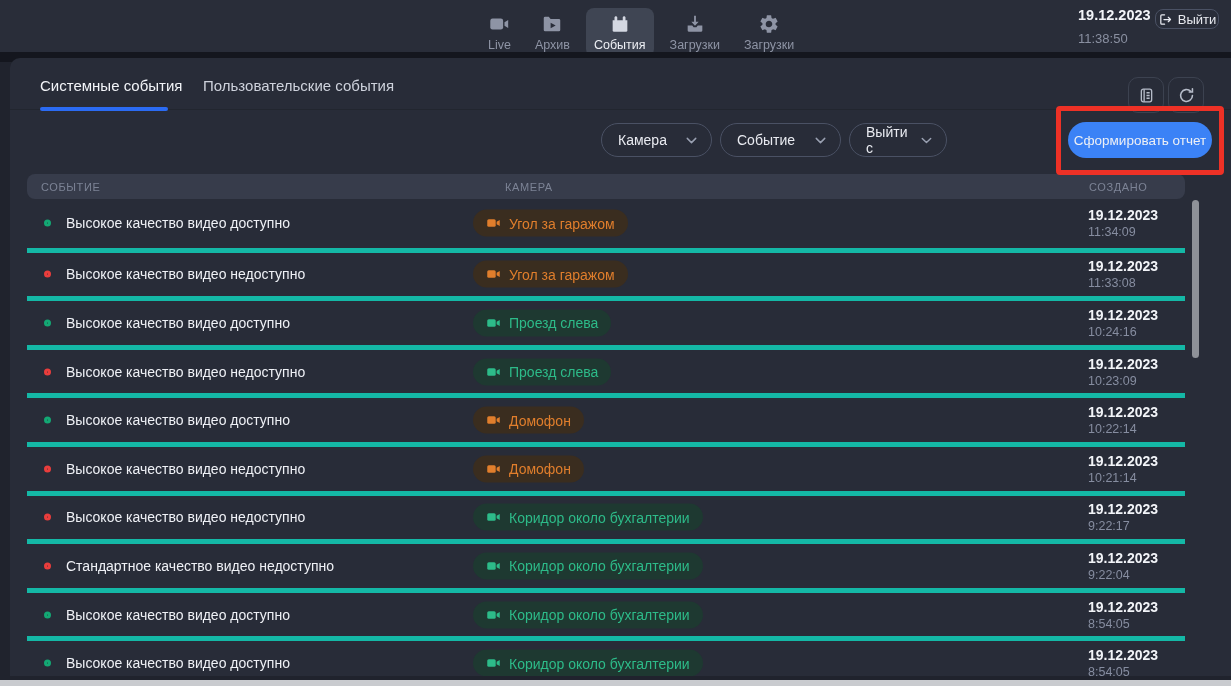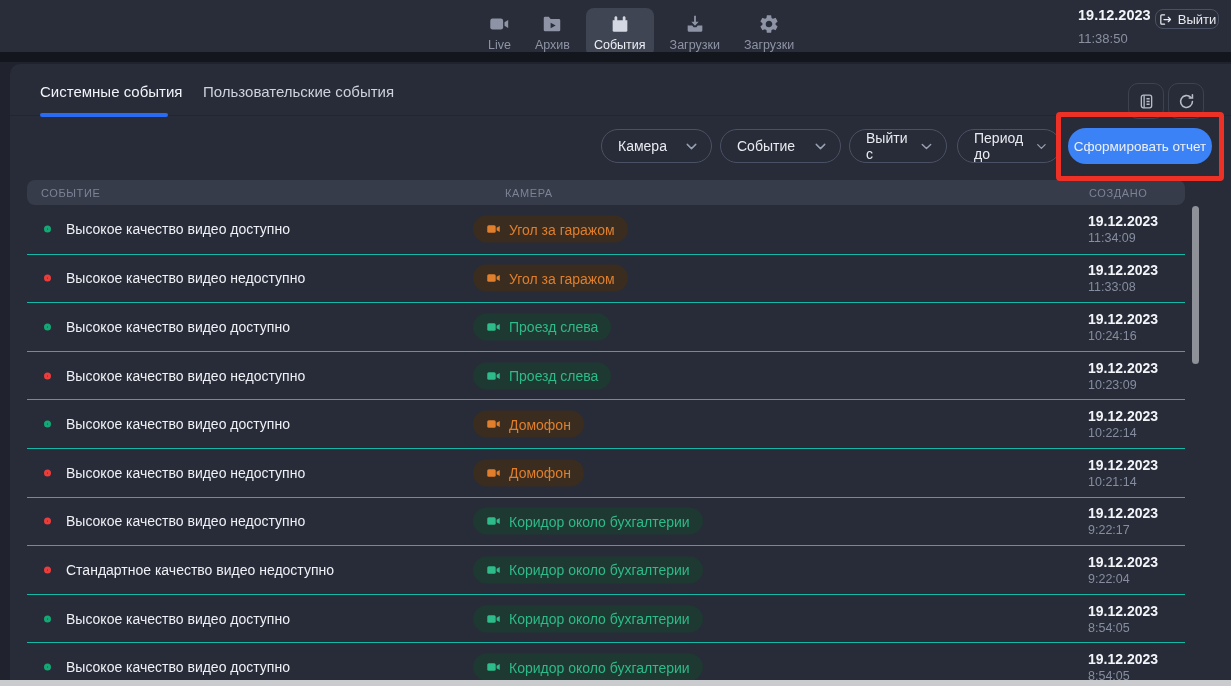--- a/index.html
+++ b/index.html
@@ -29,21 +29,21 @@
 
   .logout-btn { position:absolute; left:1155px; top:9px; width:64px; height:20px;
     border:1px solid #4a5164; border-radius:8px; background:transparent;
     display:flex; align-items:center; justify-content:center; gap:5px;
     color:#e9ebf1; font-size:13px; cursor:pointer; }
   .logout-btn svg { width:15px; height:15px; }
 
   .seam { position:absolute; left:0; top:52px; width:1231px; height:10px; background:#14161e; }
 
   
-  .panel { position:absolute; left:10px; top:64px; width:1221px; height:618px;
+  .panel { position:absolute; left:10px; top:58px; width:1221px; height:618px;
     background:#282c38; border-radius:10px 0 0 0; overflow:hidden; }
 
   .tab { position:absolute; top:19px; font-size:15px; cursor:pointer; white-space:nowrap; }
   .tab-sys  { left:30px; color:#f2f4f8; }
   .tab-user { left:193px; color:#ced2dc; }
   .tabs-rule { position:absolute; left:0; top:51px; width:1221px; height:1px; background:#22262f; }
   .tab-underline { position:absolute; left:30px; top:49px; width:128px; height:3.5px; background:#2b6bf3; border-radius:2px; }
 
   .icon-btn { position:absolute; top:19px; width:36px; height:36px; border:1.5px solid #3c4250; border-radius:10px;
     background:transparent; display:flex; align-items:center; justify-content:center; color:#b6bcc9; cursor:pointer; }
@@ -71,21 +71,21 @@
   
   .thead { position:absolute; left:17px; top:116px; width:1158px; height:25px;
     background:#373c4b; border-radius:8px; }
   .th { position:absolute; top:50%; transform:translateY(-50%); font-size:11px; letter-spacing:0.6px; color:#7c8395; }
   .th-event   { left:14px; }
   .th-camera  { left:478px; }
   .th-created { left:1062px; }
 
   .tbody { position:absolute; left:17px; top:141px; width:1158px; }
   .row { position:relative; height:48.6px; cursor:default; }
-  .row + .row { border-top:1px solid #14b8a6; }
+  .row + .row { border-top:5px solid #14b8a6; }
 
   .status-ring { position:absolute; left:17px; top:50%; transform:translateY(-50%);
     width:7px; height:7px; border-radius:50%; border:3px solid #13a874; }
   .row.err .status-ring { border-color:#ea3d3c; }
 
   .event-label { position:absolute; left:39px; top:50%; transform:translateY(-50%);
     font-size:14px; color:#eff1f6; white-space:nowrap; }
 
   .camera-badge { position:absolute; left:446px; top:50%; transform:translateY(-50%);
     height:27px; border-radius:14px; display:flex; align-items:center; gap:8px;
@@ -207,26 +207,20 @@
     <svg viewBox="0 0 24 24" fill="none" stroke="currentColor" stroke-width="2" stroke-linecap="round" stroke-linejoin="round">
         <path d="M6 9l6 6 6-6"></path>
       </svg>
   </div>
   <div class="pill pill-from">
     <span>Выйти с</span>
     <svg viewBox="0 0 24 24" fill="none" stroke="currentColor" stroke-width="2" stroke-linecap="round" stroke-linejoin="round">
         <path d="M6 9l6 6 6-6"></path>
       </svg>
   </div>
-  <div class="pill pill-to">
-    <span>Период до</span>
-    <svg viewBox="0 0 24 24" fill="none" stroke="currentColor" stroke-width="2" stroke-linecap="round" stroke-linejoin="round">
-        <path d="M6 9l6 6 6-6"></path>
-      </svg>
-  </div>
 
   <button class="report-btn">Сформировать отчет</button>
 
   <div class="annotation-rect"></div>
 
   <div class="thead">
     <span class="th th-event">СОБЫТИЕ</span>
     <span class="th th-camera">КАМЕРА</span>
     <span class="th th-created">СОЗДАНО</span>
   </div>

